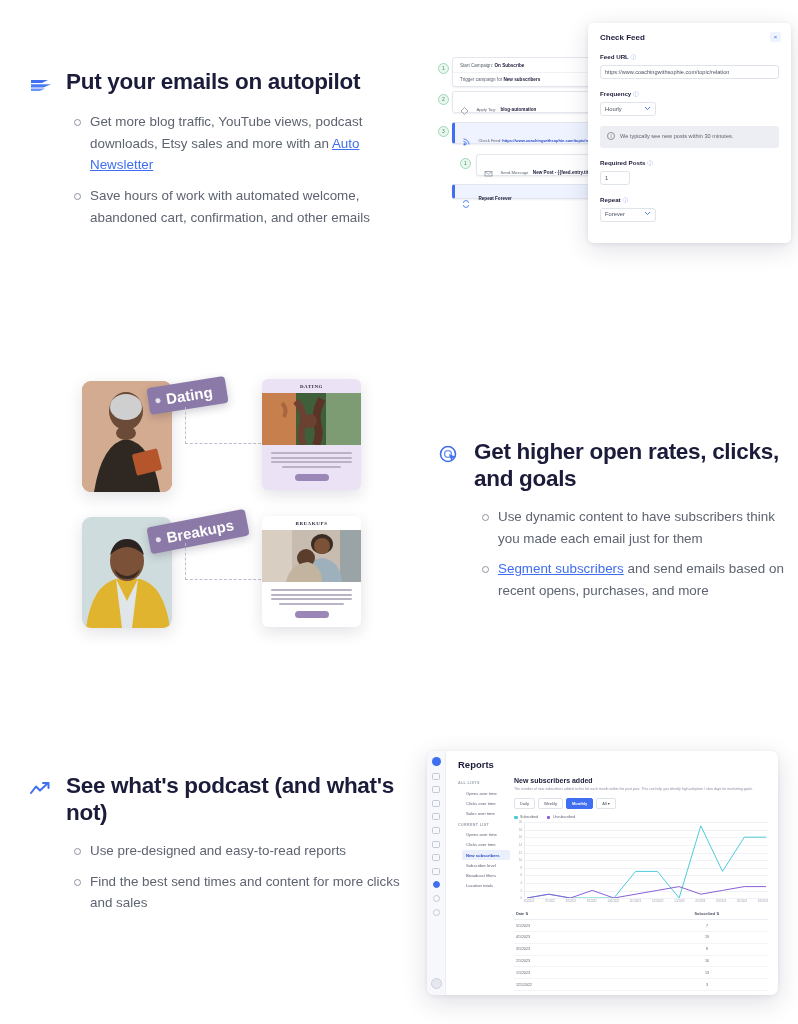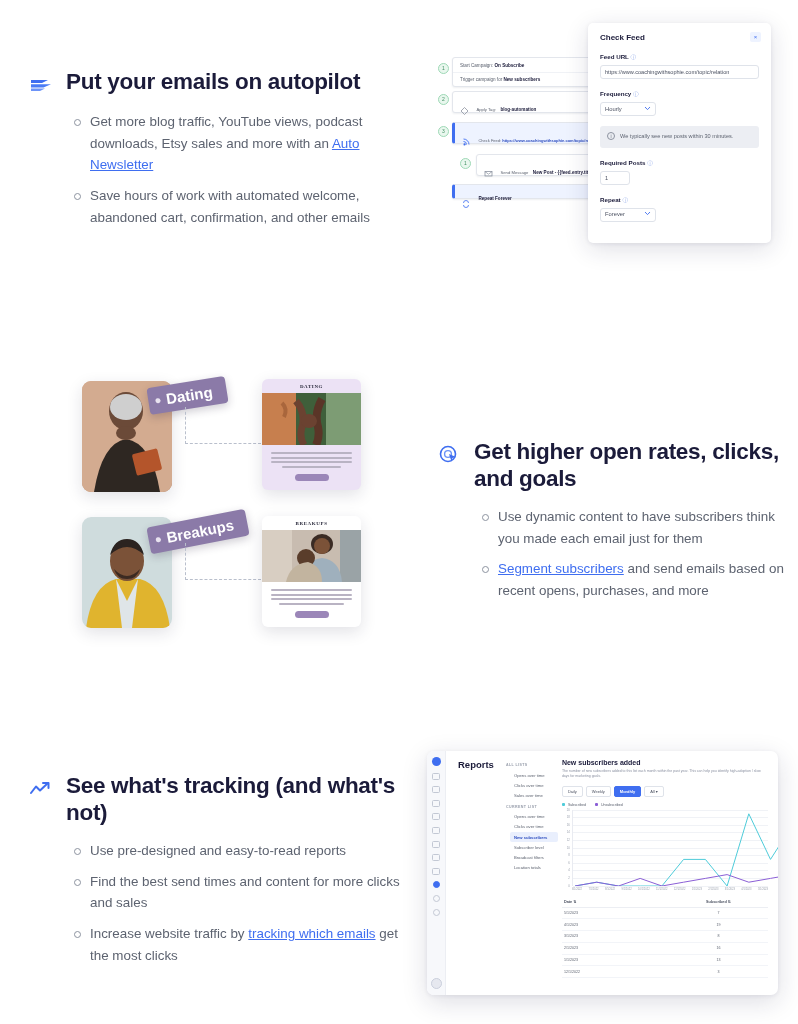--- a/index.html
+++ b/index.html
@@ -57,21 +57,21 @@
   .step-num {
     position: absolute; left: 0; width: 11px; height: 11px; border-radius: 50%;
     background: #e9f7ee; border: 1px solid #9ed9b6; color: #3f8f62;
     font-size: 5px; line-height: 9px; text-align: center;
   }
   .mini-ic { display:inline-block; width:9px; height:9px; vertical-align:middle; margin-right:3px;}
   .act-chip { position:absolute; right:6px; bottom:2px; font-size:4.2px; color:#5d6370;
               border:1px solid #e3e6ec; border-radius:2px; padding:1px 3px; background:#fff; }
 
   .cf-panel {
-    position: absolute; left: 588px; top: 23px; width: 183px; height: 220px;
+    position: absolute; left: 588px; top: 23px; width: 203px; height: 220px;
     background: #fff; border-radius: 5px;
     box-shadow: 0 6px 24px rgba(25,30,70,.14), 0 1px 4px rgba(25,30,70,.08);
     padding: 10px 12px;
   }
   .cf-title { font-size: 8px; font-weight: 700; color: #1b1b3a; }
   .cf-close {
     position: absolute; right: 10px; top: 9px; width: 11px; height: 10px;
     background: #eef3ff; border-radius: 2px; color: #3f6ef0;
     font-size: 6px; line-height: 10px; text-align: center;
   }
@@ -134,21 +134,21 @@
   }
   .rep-rail { width: 19px; background: #f7f8fb; border-right: 1px solid #eceef3;
               padding-top: 6px; display: flex; flex-direction: column; align-items: center; gap: 6.6px; }
   .rail-logo { width: 9px; height: 9px; border-radius: 50%; background: #3f6ef0; }
   .rail-ic { width: 8px; height: 7px; border: 1px solid #c3c8d4; border-radius: 1.5px; }
   .rail-ic.on { background: #3f6ef0; border-color: #3f6ef0; }
   .rail-ic.circ { border-radius: 50%; width: 7px; height: 7px; }
   .rail-foot { margin-top: auto; margin-bottom: 6px; width: 11px; height: 11px;
                border-radius: 50%; background: #e6e8ef; border:1px solid #c9cedb; }
 
-  .rep-main { flex: 1; padding: 8px 0 0 0; display: flex; }
+  .rep-main { flex: 1; padding: 8px 0 0 0; display: flex; flex-direction: column; }
   .rep-title { font-size: 9.5px; font-weight: 700; color: #1b1b3a; padding: 0 0 7px 12px; }
   .rep-cols { flex: 1; display: flex; }
   .rep-nav { width: 68px; padding: 0 4px 0 12px; }
   .nav-group { font-size: 3.6px; font-weight: 700; color: #9aa0ad; letter-spacing: .4px; margin: 4px 0 3px; }
   .nav-item { font-size: 4.2px; color: #5d6370; padding: 2.6px 4px; border-radius: 2px; margin-left: 4px; }
   .nav-item.active { background: #e9effd; color: #2f4fc0; font-weight: 700; }
 
   .rep-body { flex: 1; padding-right: 10px; }
   .rep-h2 { font-size: 7px; font-weight: 700; color: #1b1b3a; margin-bottom: 3px; }
   .rep-sub { font-size: 3.5px; color: #8a90a0; line-height: 1.5; margin-bottom: 6px; }
@@ -391,26 +391,25 @@
   </div>
 
   <div class="feature" style="left:28px; top:772px; width:372px;">
     <div class="feature-head">
       <div class="feature-icon">
         <svg width="22" height="16" viewBox="0 0 22 16">
           <path d="M1 12 L6 5.5 L10 9.5 L18 2" fill="none" stroke="#3f6ef0" stroke-width="2" stroke-linecap="round" stroke-linejoin="round"></path>
           <path d="M13 2 L18.5 2 L18.5 7" fill="none" stroke="#3f6ef0" stroke-width="2" stroke-linecap="round" stroke-linejoin="round"></path>
         </svg>
       </div>
-      <h2 class="feature-title">See what's tracking (and what's not)</h2>
+      <h2 class="feature-title">See what's podcast (and what's not)</h2>
     </div>
     <ul class="bullets">
       <li><span>Use pre-designed and easy-to-read reports</span></li>
       <li><span>Find the best send times and content for more clicks and sales</span></li>
-      <li><span>Increase website traffic by </span><a href="#">tracking which emails</a><span> get the most clicks</span></li>
     </ul>
   </div>
 
   <div class="rep-shot">
     <div class="rep-rail">
       <div class="rail-logo"></div>
       <div class="rail-ic"></div>
       <div class="rail-ic"></div>
       <div class="rail-ic"></div>
       <div class="rail-ic"></div>

